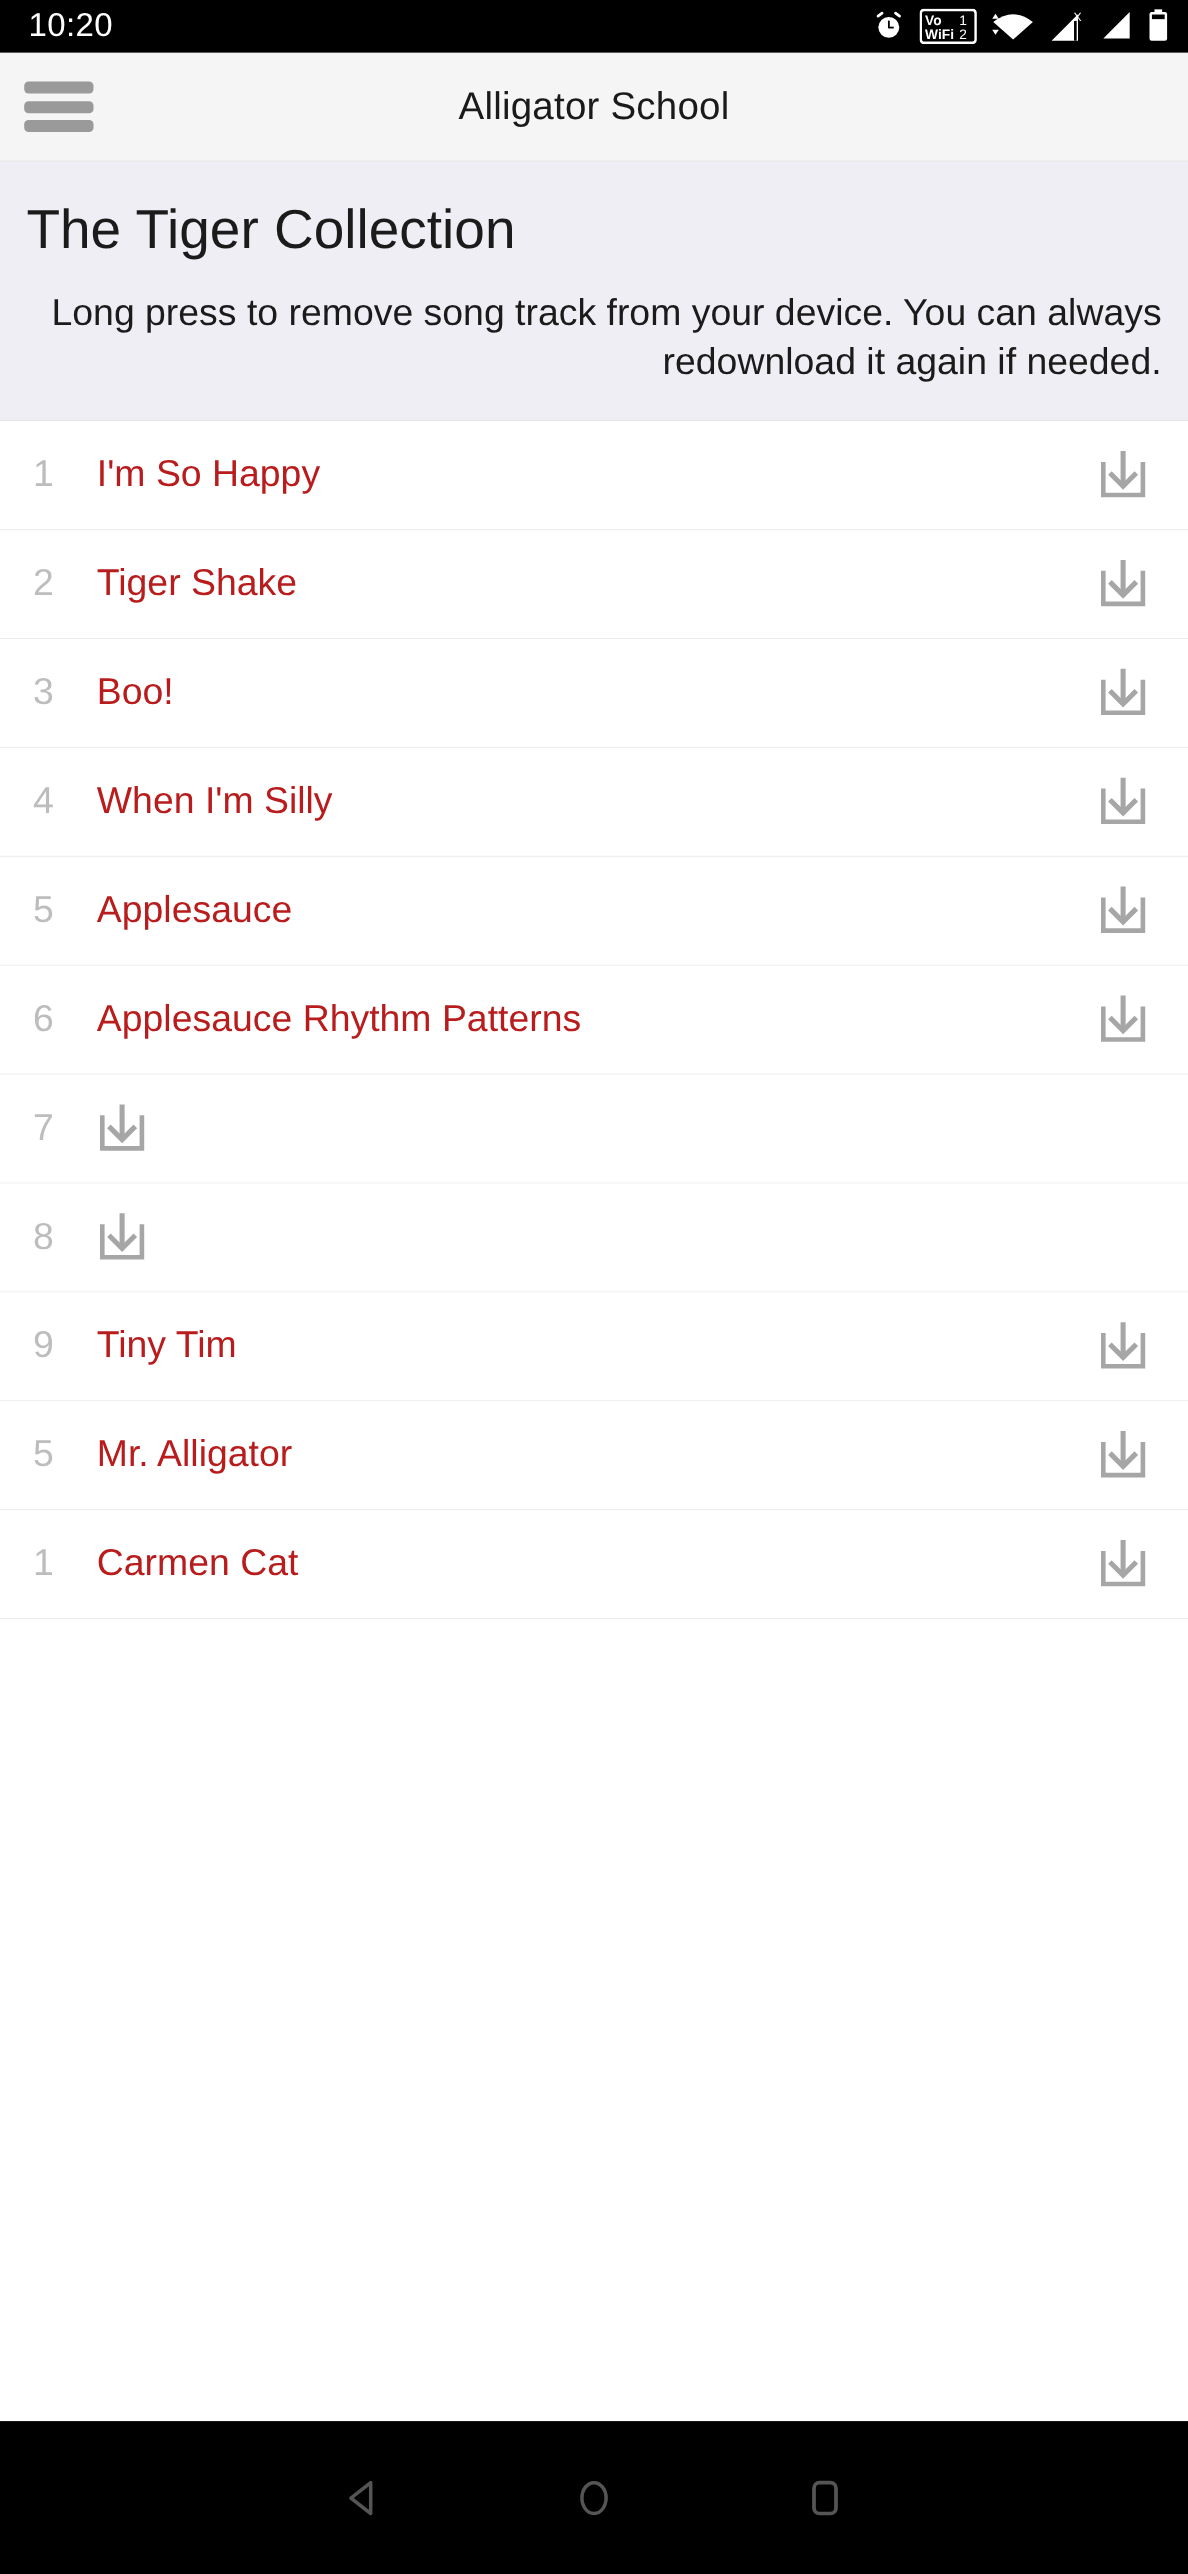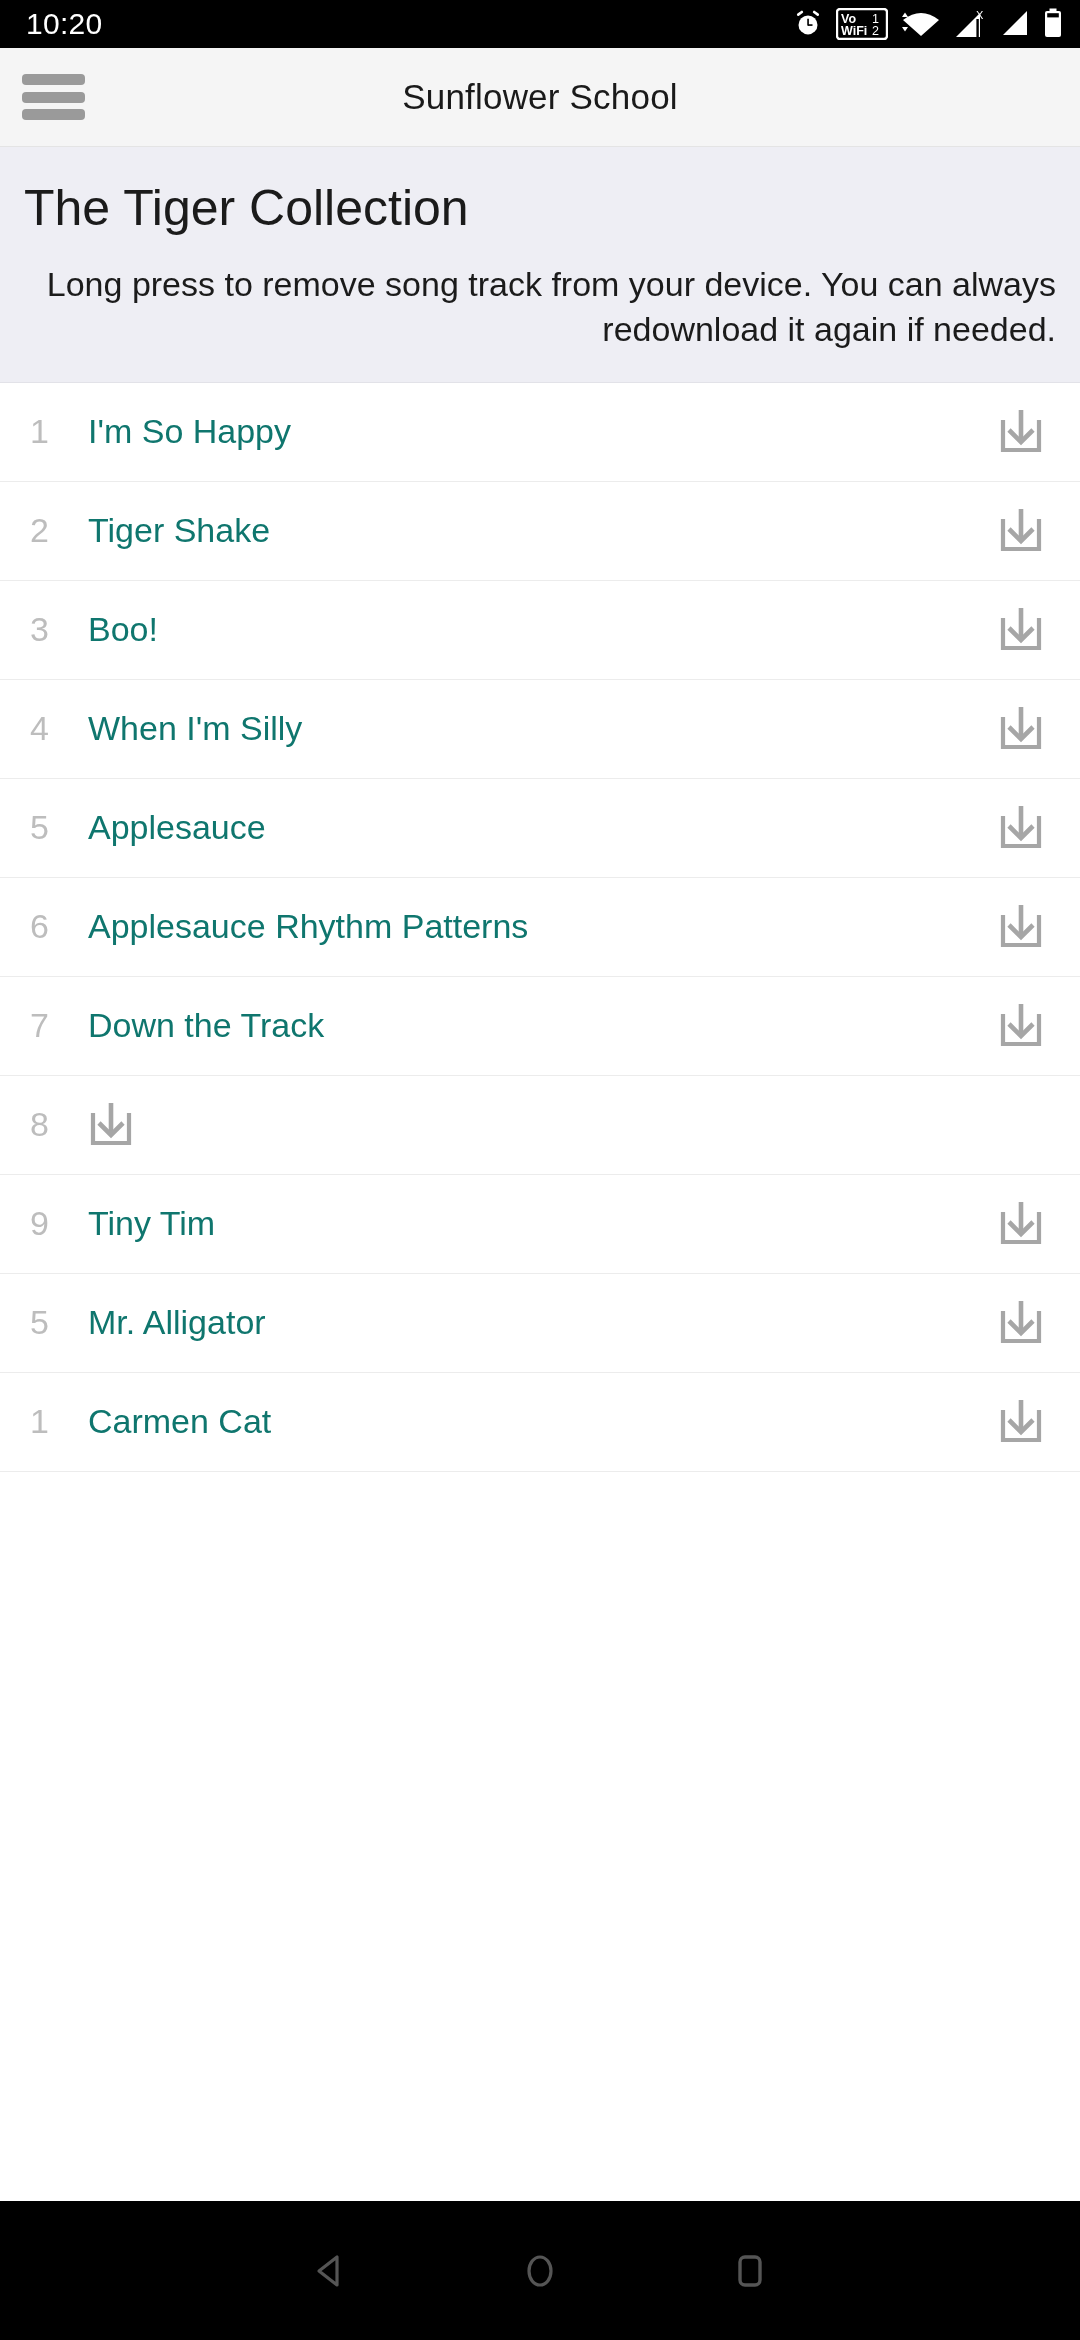--- a/index.html
+++ b/index.html
@@ -56,21 +56,21 @@
   .track-row {
     height:99px; display:flex; align-items:center;
     border-bottom:1px solid #ececec; padding:0 28px 0 30px;
     cursor:pointer; background:#ffffff;
   }
   .track-num {
     font-size:34px; color:#bdbdbd; font-weight:400;
     min-width:50px; text-align:left; flex:0 0 auto;
   }
   .track-title {
-    font-size:34px; color:#0f766e; font-weight:400;
+    font-size:34px; color:#b91c1c; font-weight:400;
     flex:1 1 auto; margin-left:8px; white-space:nowrap; overflow:hidden;
   }
   .download-btn {
     flex:0 0 auto; width:62px; height:62px;
     display:flex; align-items:center; justify-content:center; cursor:pointer;
   }
   .download-btn svg { display:block; }
 
   
   .nav-bar {
@@ -141,21 +141,21 @@
 
     </div>
   </div>
 
   <div class="app-bar">
     <div class="hamburger">
       <span></span>
       <span></span>
       <span></span>
     </div>
-    <div class="app-title">Sunflower School</div>
+    <div class="app-title">Alligator School</div>
   </div>
 
   <div class="collection-header">
     <div class="collection-title">The Tiger Collection</div>
     <div class="collection-desc">Long press to remove song track from your device. You can always redownload it again if needed.</div>
   </div>
 
   <div class="track-list" id="track-list">
       <div class="track-row">
         <div class="track-num">1</div>
@@ -218,21 +218,20 @@
         <div class="download-btn">
           <svg width="56" height="56" viewBox="0 0 56 56">
             <path d="M10 18 L10 46 L46 46 L46 18" fill="none" stroke="#a6a6a6" stroke-width="4.2" stroke-linecap="square"></path>
             <path d="M28 6 L28 36" fill="none" stroke="#a6a6a6" stroke-width="4.6"></path>
             <path d="M16 26 L28 38 L40 26" fill="none" stroke="#a6a6a6" stroke-width="4.6" stroke-linejoin="miter" stroke-linecap="butt"></path>
           </svg>
         </div>
       </div>
       <div class="track-row">
         <div class="track-num">7</div>
-        <div class="track-title">Down the Track</div>
         <div class="download-btn">
           <svg width="56" height="56" viewBox="0 0 56 56">
             <path d="M10 18 L10 46 L46 46 L46 18" fill="none" stroke="#a6a6a6" stroke-width="4.2" stroke-linecap="square"></path>
             <path d="M28 6 L28 36" fill="none" stroke="#a6a6a6" stroke-width="4.6"></path>
             <path d="M16 26 L28 38 L40 26" fill="none" stroke="#a6a6a6" stroke-width="4.6" stroke-linejoin="miter" stroke-linecap="butt"></path>
           </svg>
         </div>
       </div>
       <div class="track-row">
         <div class="track-num">8</div>

